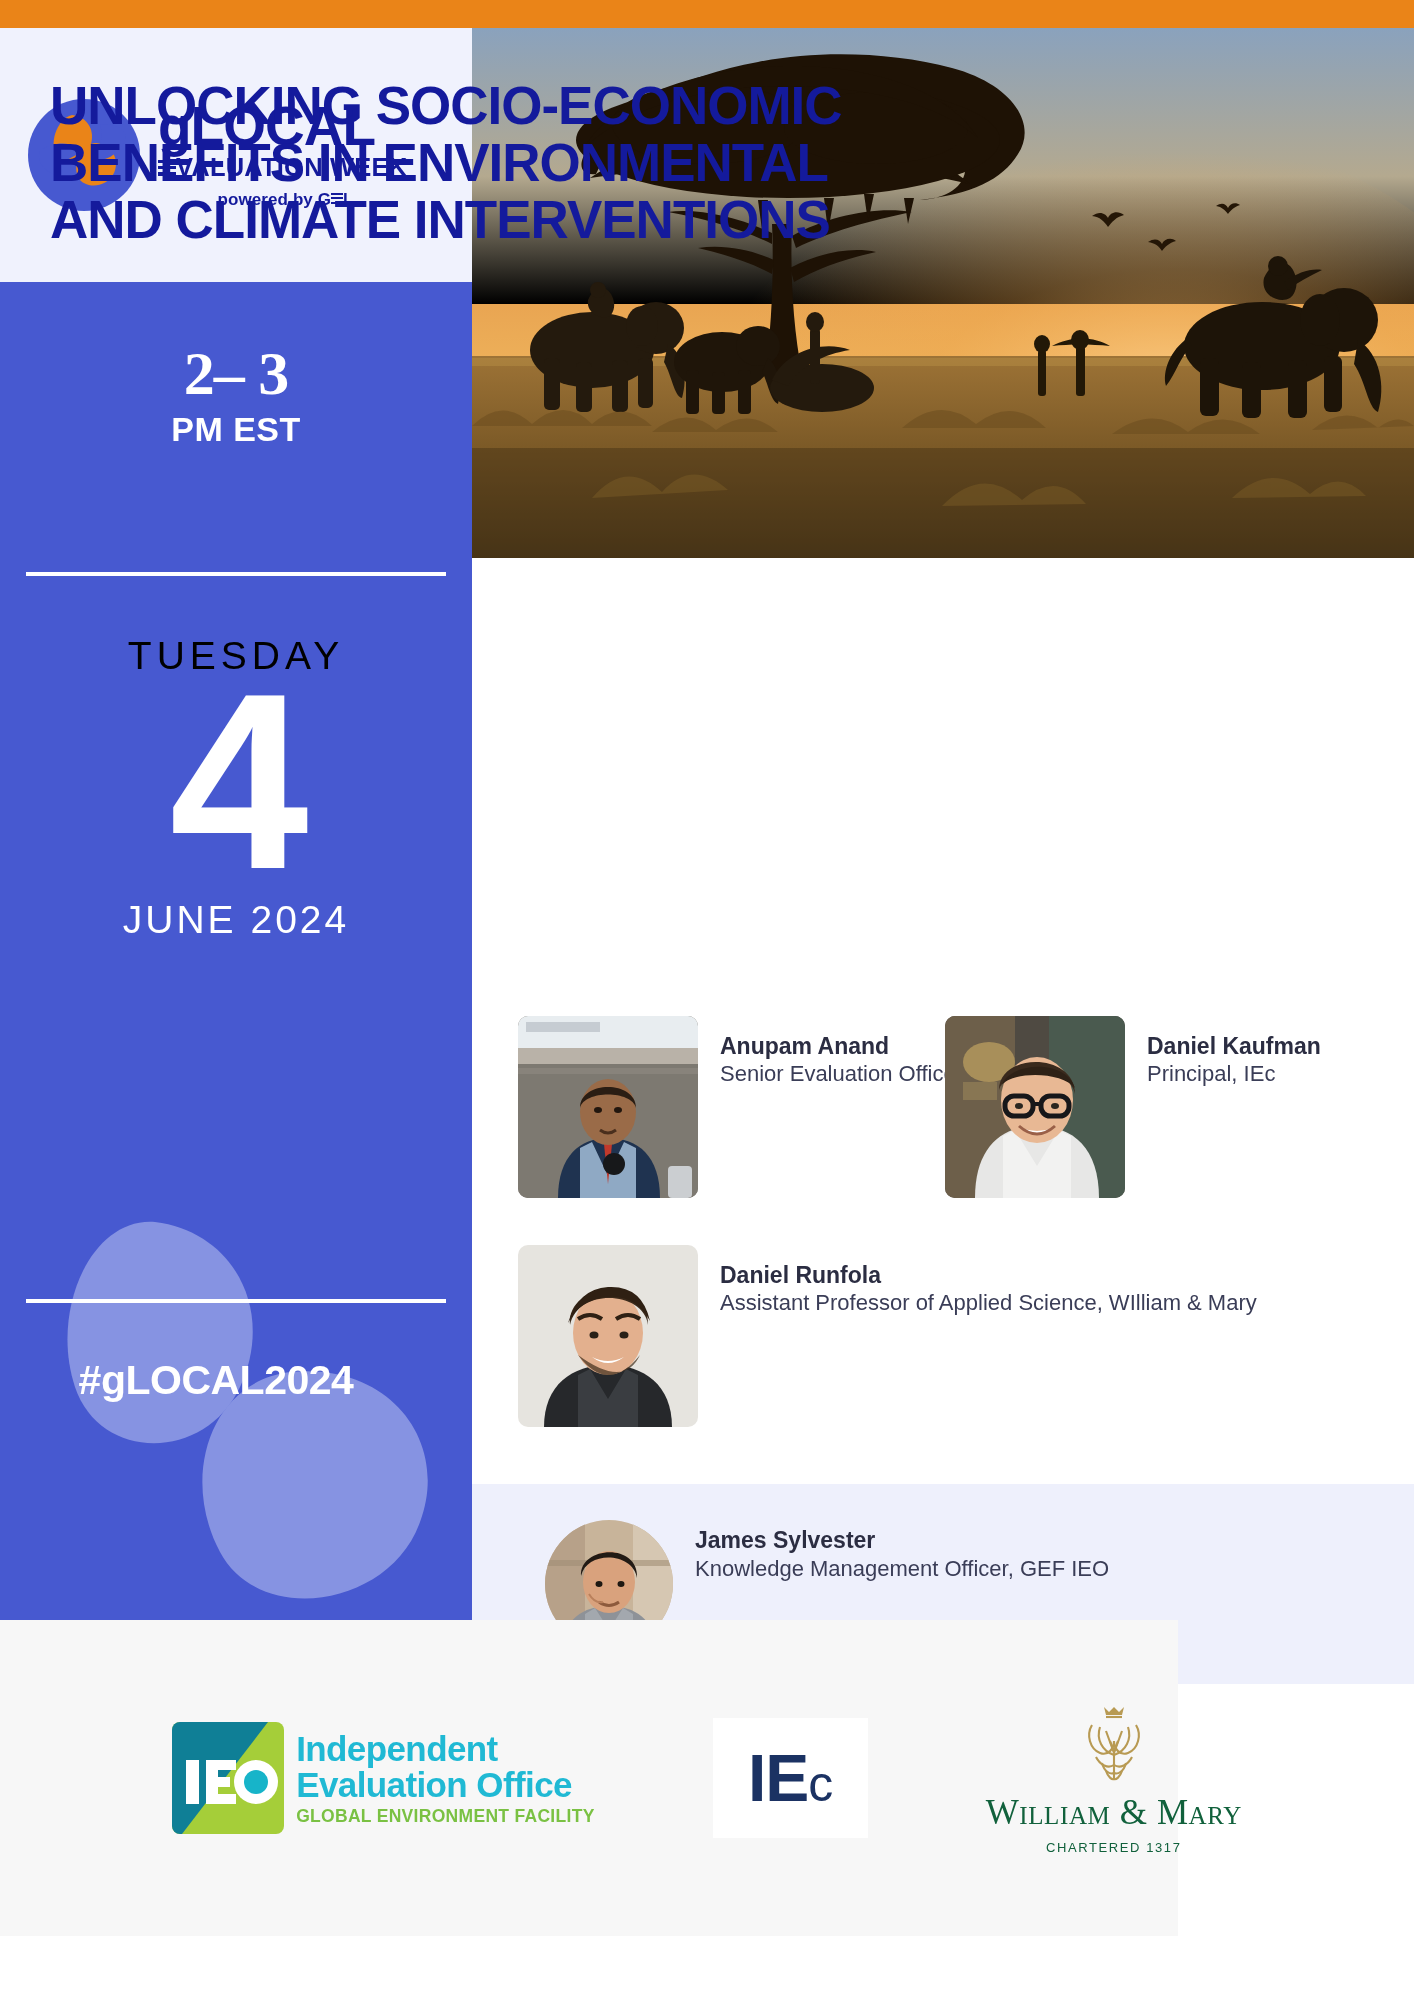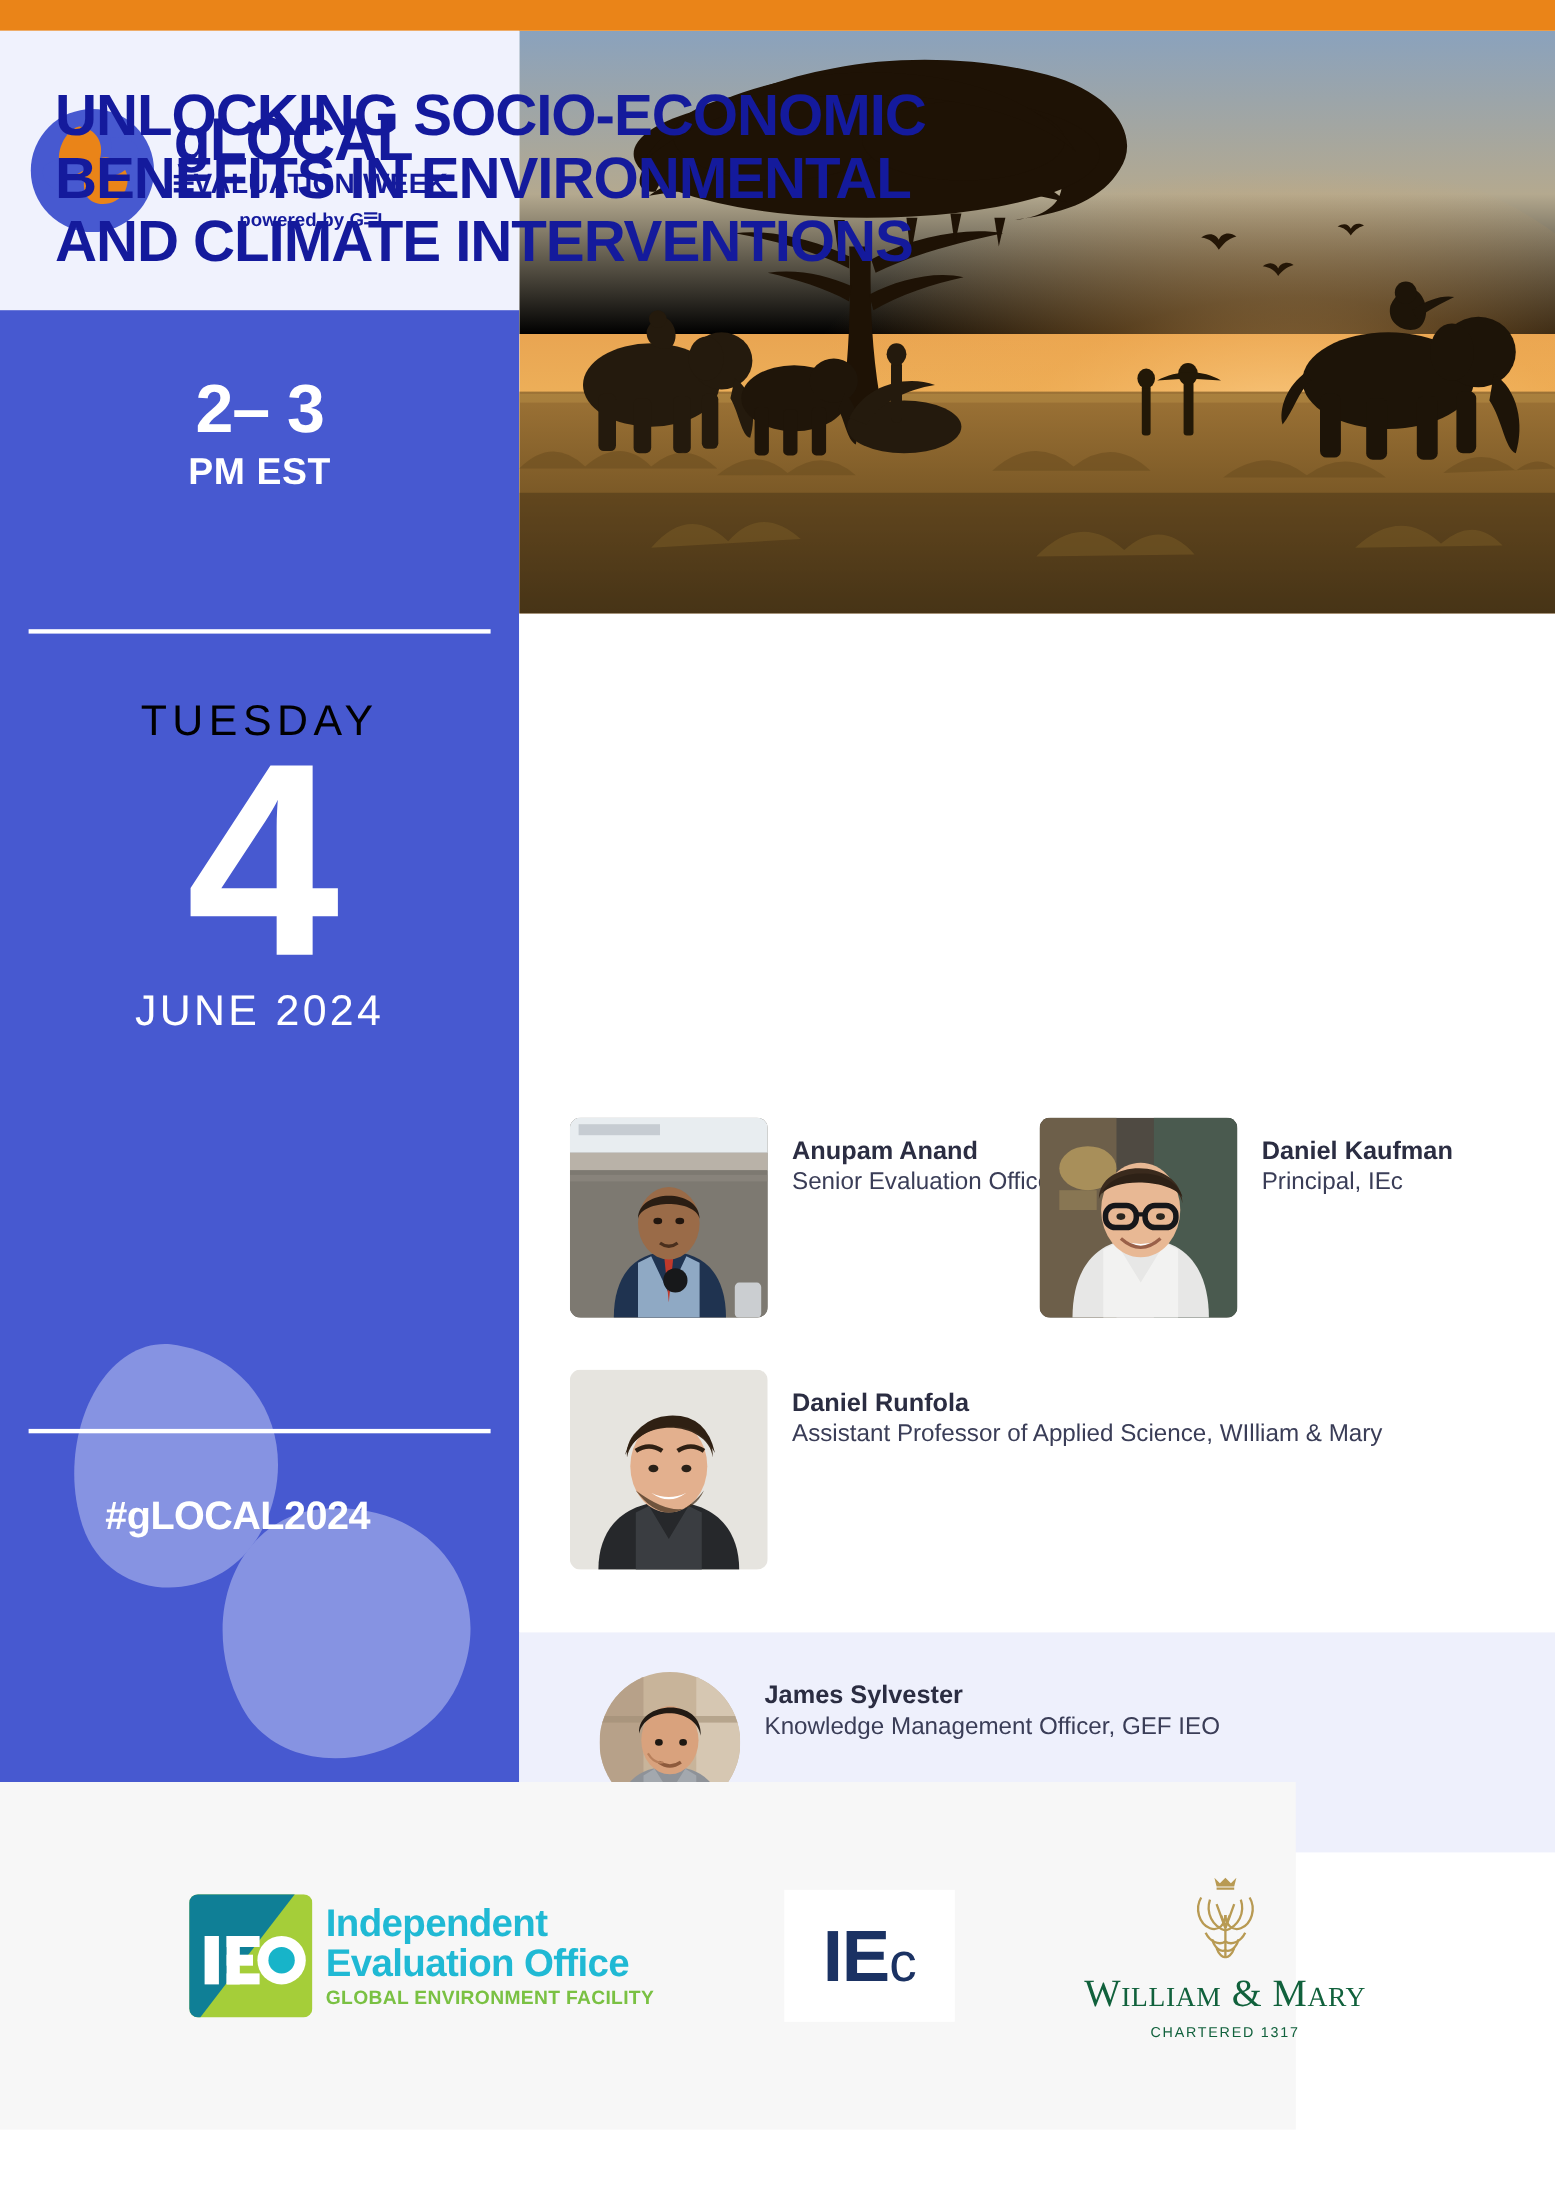--- a/index.html
+++ b/index.html
@@ -45,34 +45,34 @@
   .gei-inline-e i:nth-child(2){ top:5.6px; }
   .gei-inline-e i:nth-child(3){ top:10.2px; }
 
   .blue-panel {
     position:absolute; left:0; top:254px; width:472px; height:1402px;
     background:#4759d0; overflow:hidden;
   }
   .petal-deco { position:absolute; left:60px; top:930px; width:400px; height:420px; opacity:1; }
 
   .time-block { position:absolute; left:0; top:60px; width:472px; text-align:center; }
-  .time-range { font-size:62px; font-weight:700; color:#fff; letter-spacing:-1px; line-height:1; }
+  .time-range { font-size:62px; font-weight:700; color:#fff; letter-spacing:-1px; line-height:1;font-family:Liberation Serif, serif; }
   .time-zone { font-size:34px; font-weight:700; color:#fff; margin-top:6px; letter-spacing:0.5px; }
 
   .divider { position:absolute; left:26px; width:420px; height:4px; background:#ffffff; }
   .div-1 { top:290px; }
   .div-2 { top:1017px; }
 
   .date-block { position:absolute; left:0; top:352px; width:472px; text-align:center; }
   .weekday { font-size:39px; color:#000000; font-weight:400; letter-spacing:5px; }
   .day-num { font-size:250px; color:#fff; font-weight:700; line-height:0.88; letter-spacing:-6px; margin-top:-6px; }
   .month-year { font-size:39px; color:#fff; font-weight:400; letter-spacing:3px; margin-top:6px; }
 
   .hashtag { position:absolute; left:0; top:1075px; width:432px; text-align:center;
-    font-size:36px; font-weight:700; color:#fff; letter-spacing:-0.5px; }
+    font-size:41px; font-weight:700; color:#fff; letter-spacing:-0.5px; }
 
   
   .hero {
     position:absolute; left:472px; top:28px; width:942px; height:530px;
     overflow:hidden;
   }
 
   
   .content { position:absolute; left:472px; top:558px; width:942px; height:926px; background:#fff; }
   .talk-title {

